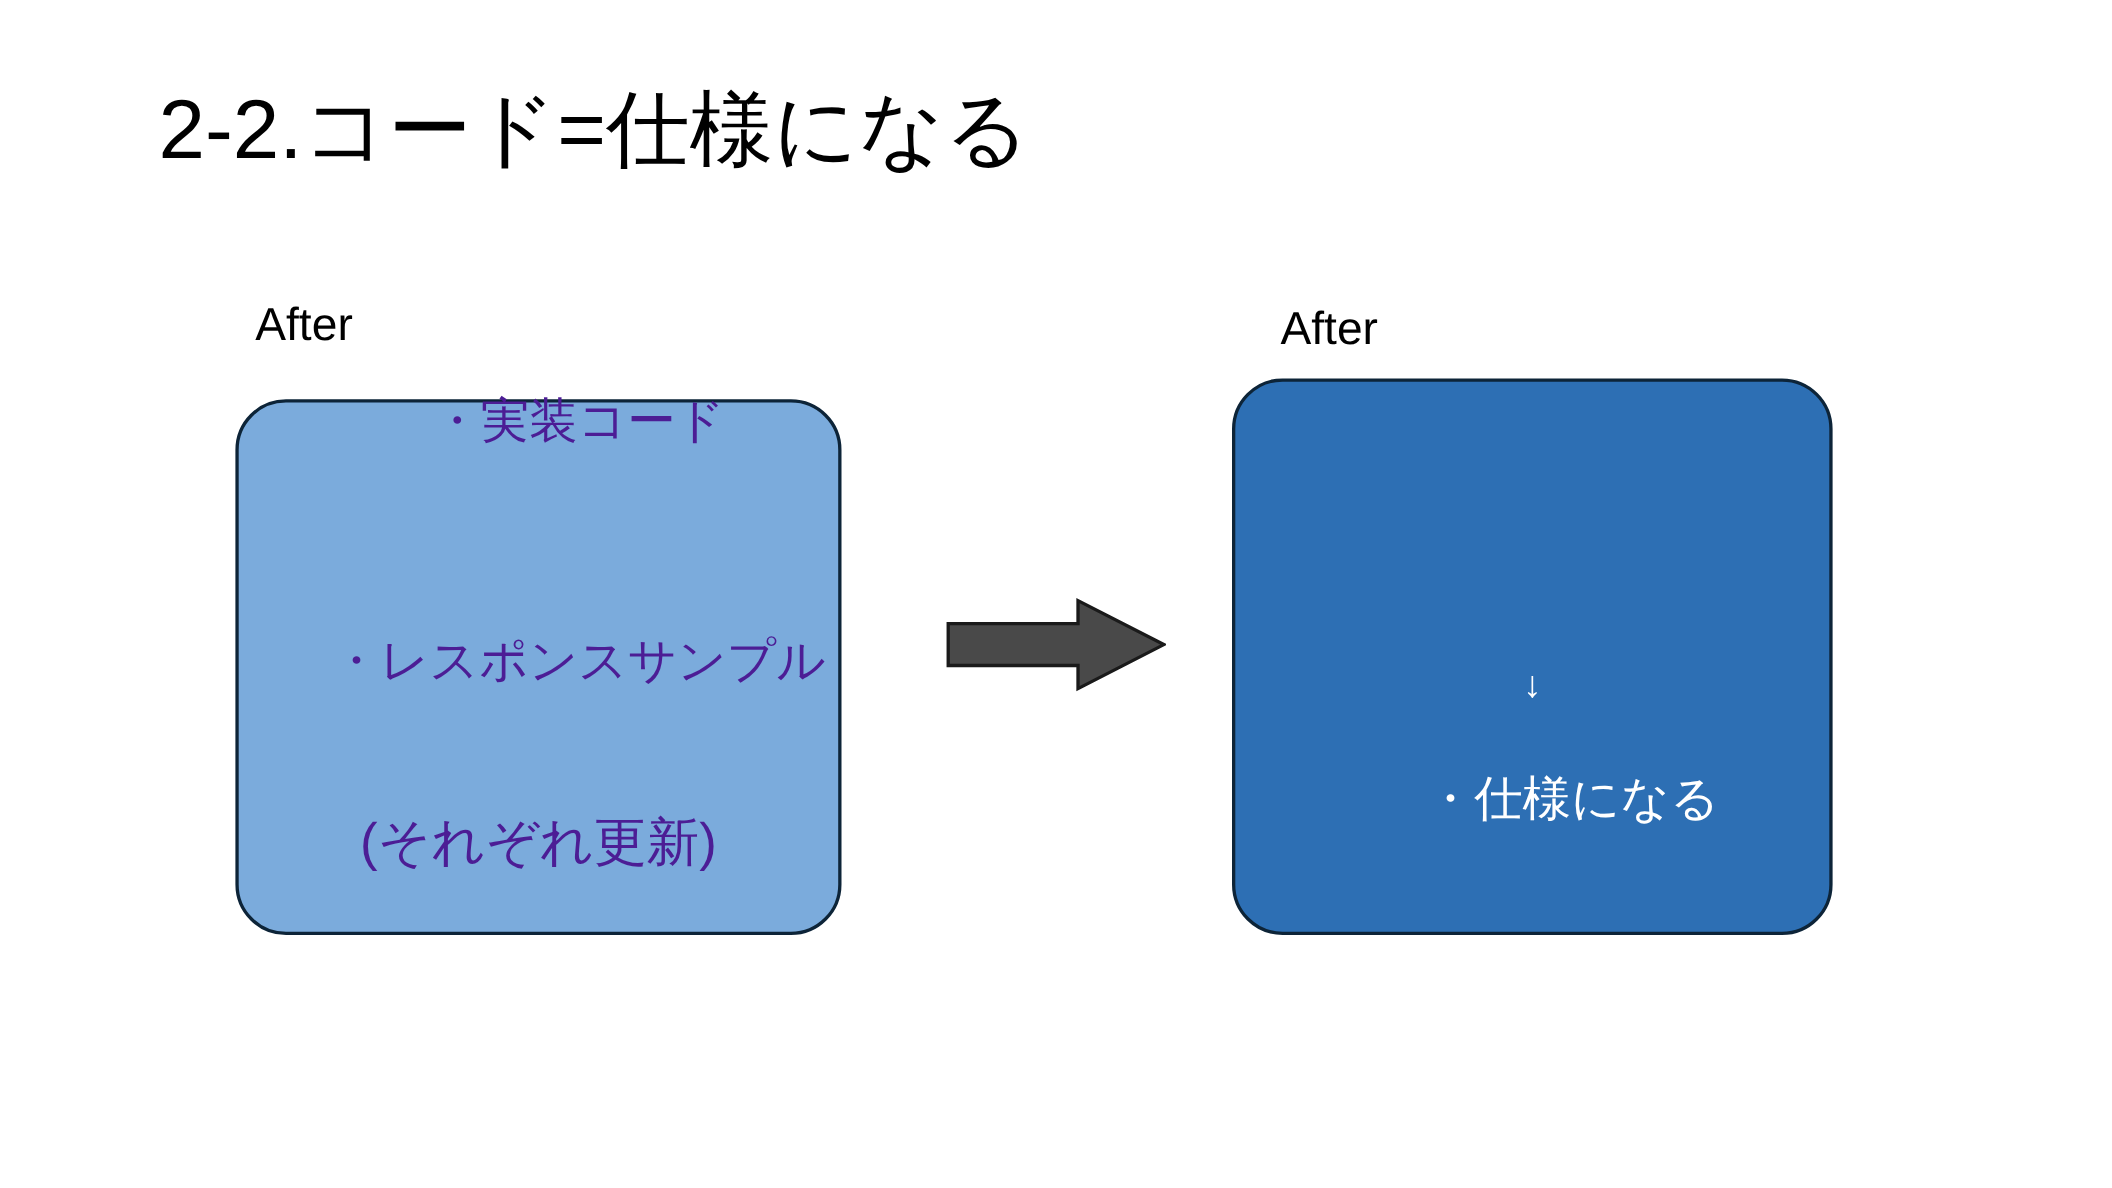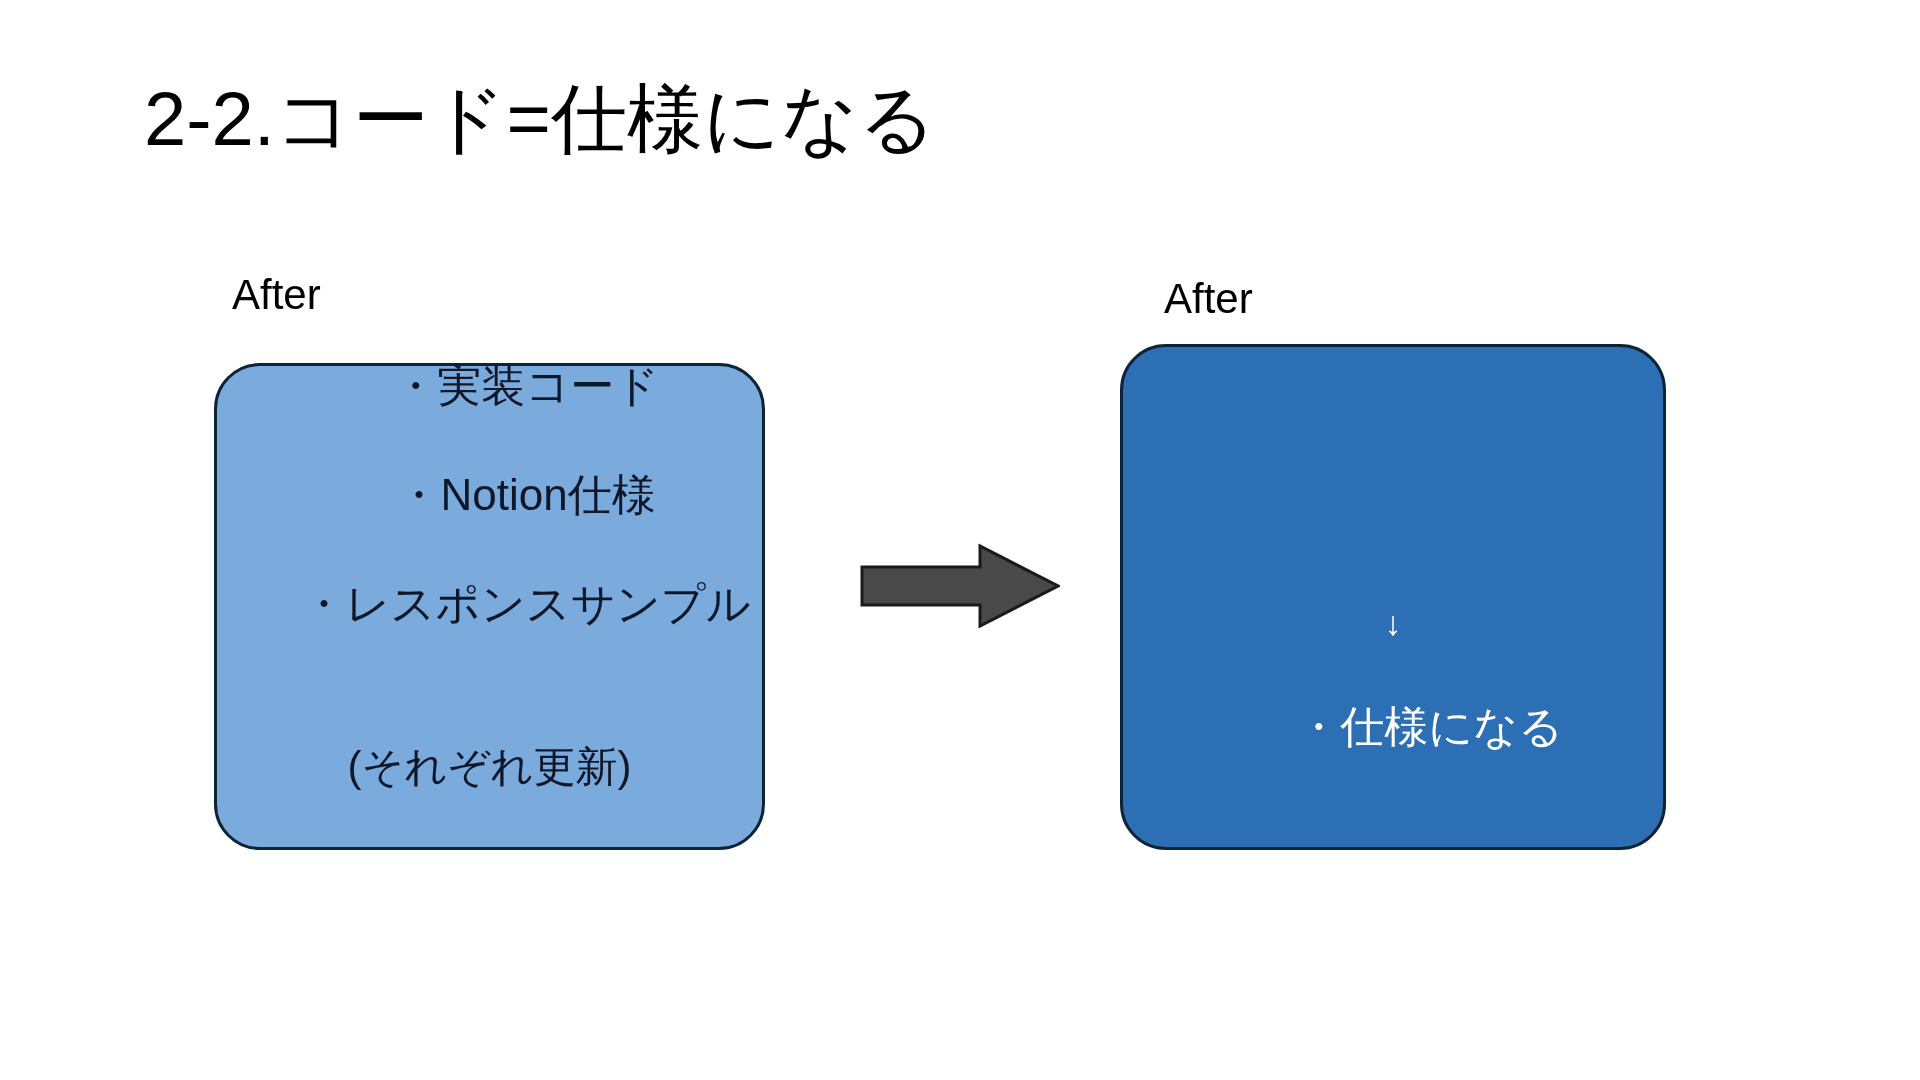--- a/index.html
+++ b/index.html
@@ -79,33 +79,33 @@
 
   .box-text {
     text-align: center;
     white-space: pre;
     width: 100%;
   }
 
   #box-before .box-text {
     font-size: 44px;
     line-height: 1.24;
-    color: #0f172a;
+    color: #4c1d95;
     margin-top: -6px;
   }
 
   #box-after .box-text {
     font-size: 44px;
     line-height: 1.24;
     color: #ffffff;
     margin-top: -2px;
   }
 
   .line-small {
-    font-size: 42px;
+    font-size: 48px;
     display: block;
   }
 
   .line-arrow-glyph {
     font-size: 34px;
     display: block;
     line-height: 1.3;
   }
 
   
@@ -122,21 +122,21 @@
 
 <div id="slide">
 
   <div id="slide-title">2-2.コード=仕様になる</div>
 
   <div class="caption" id="caption-before">After</div>
 
   <div class="box" id="box-before">
     <div class="box-text">
       <span>・実装コード</span><br>
-      <span>・Notion仕様</span><br>
+      <br>
       <span>・レスポンスサンプル</span><br>
       <span class="line-small">(それぞれ更新)</span>
     </div>
   </div>
 
   <div id="flow-arrow">
     <svg width="200" height="86" viewBox="0 0 200 86" xmlns="http://www.w3.org/2000/svg">
       <polygon points="2,24 120,24 120,3 198,43 120,83 120,62 2,62" fill="#494949" stroke="#1a1a1a" stroke-width="3" stroke-linejoin="miter"></polygon>
     </svg>
   </div>

